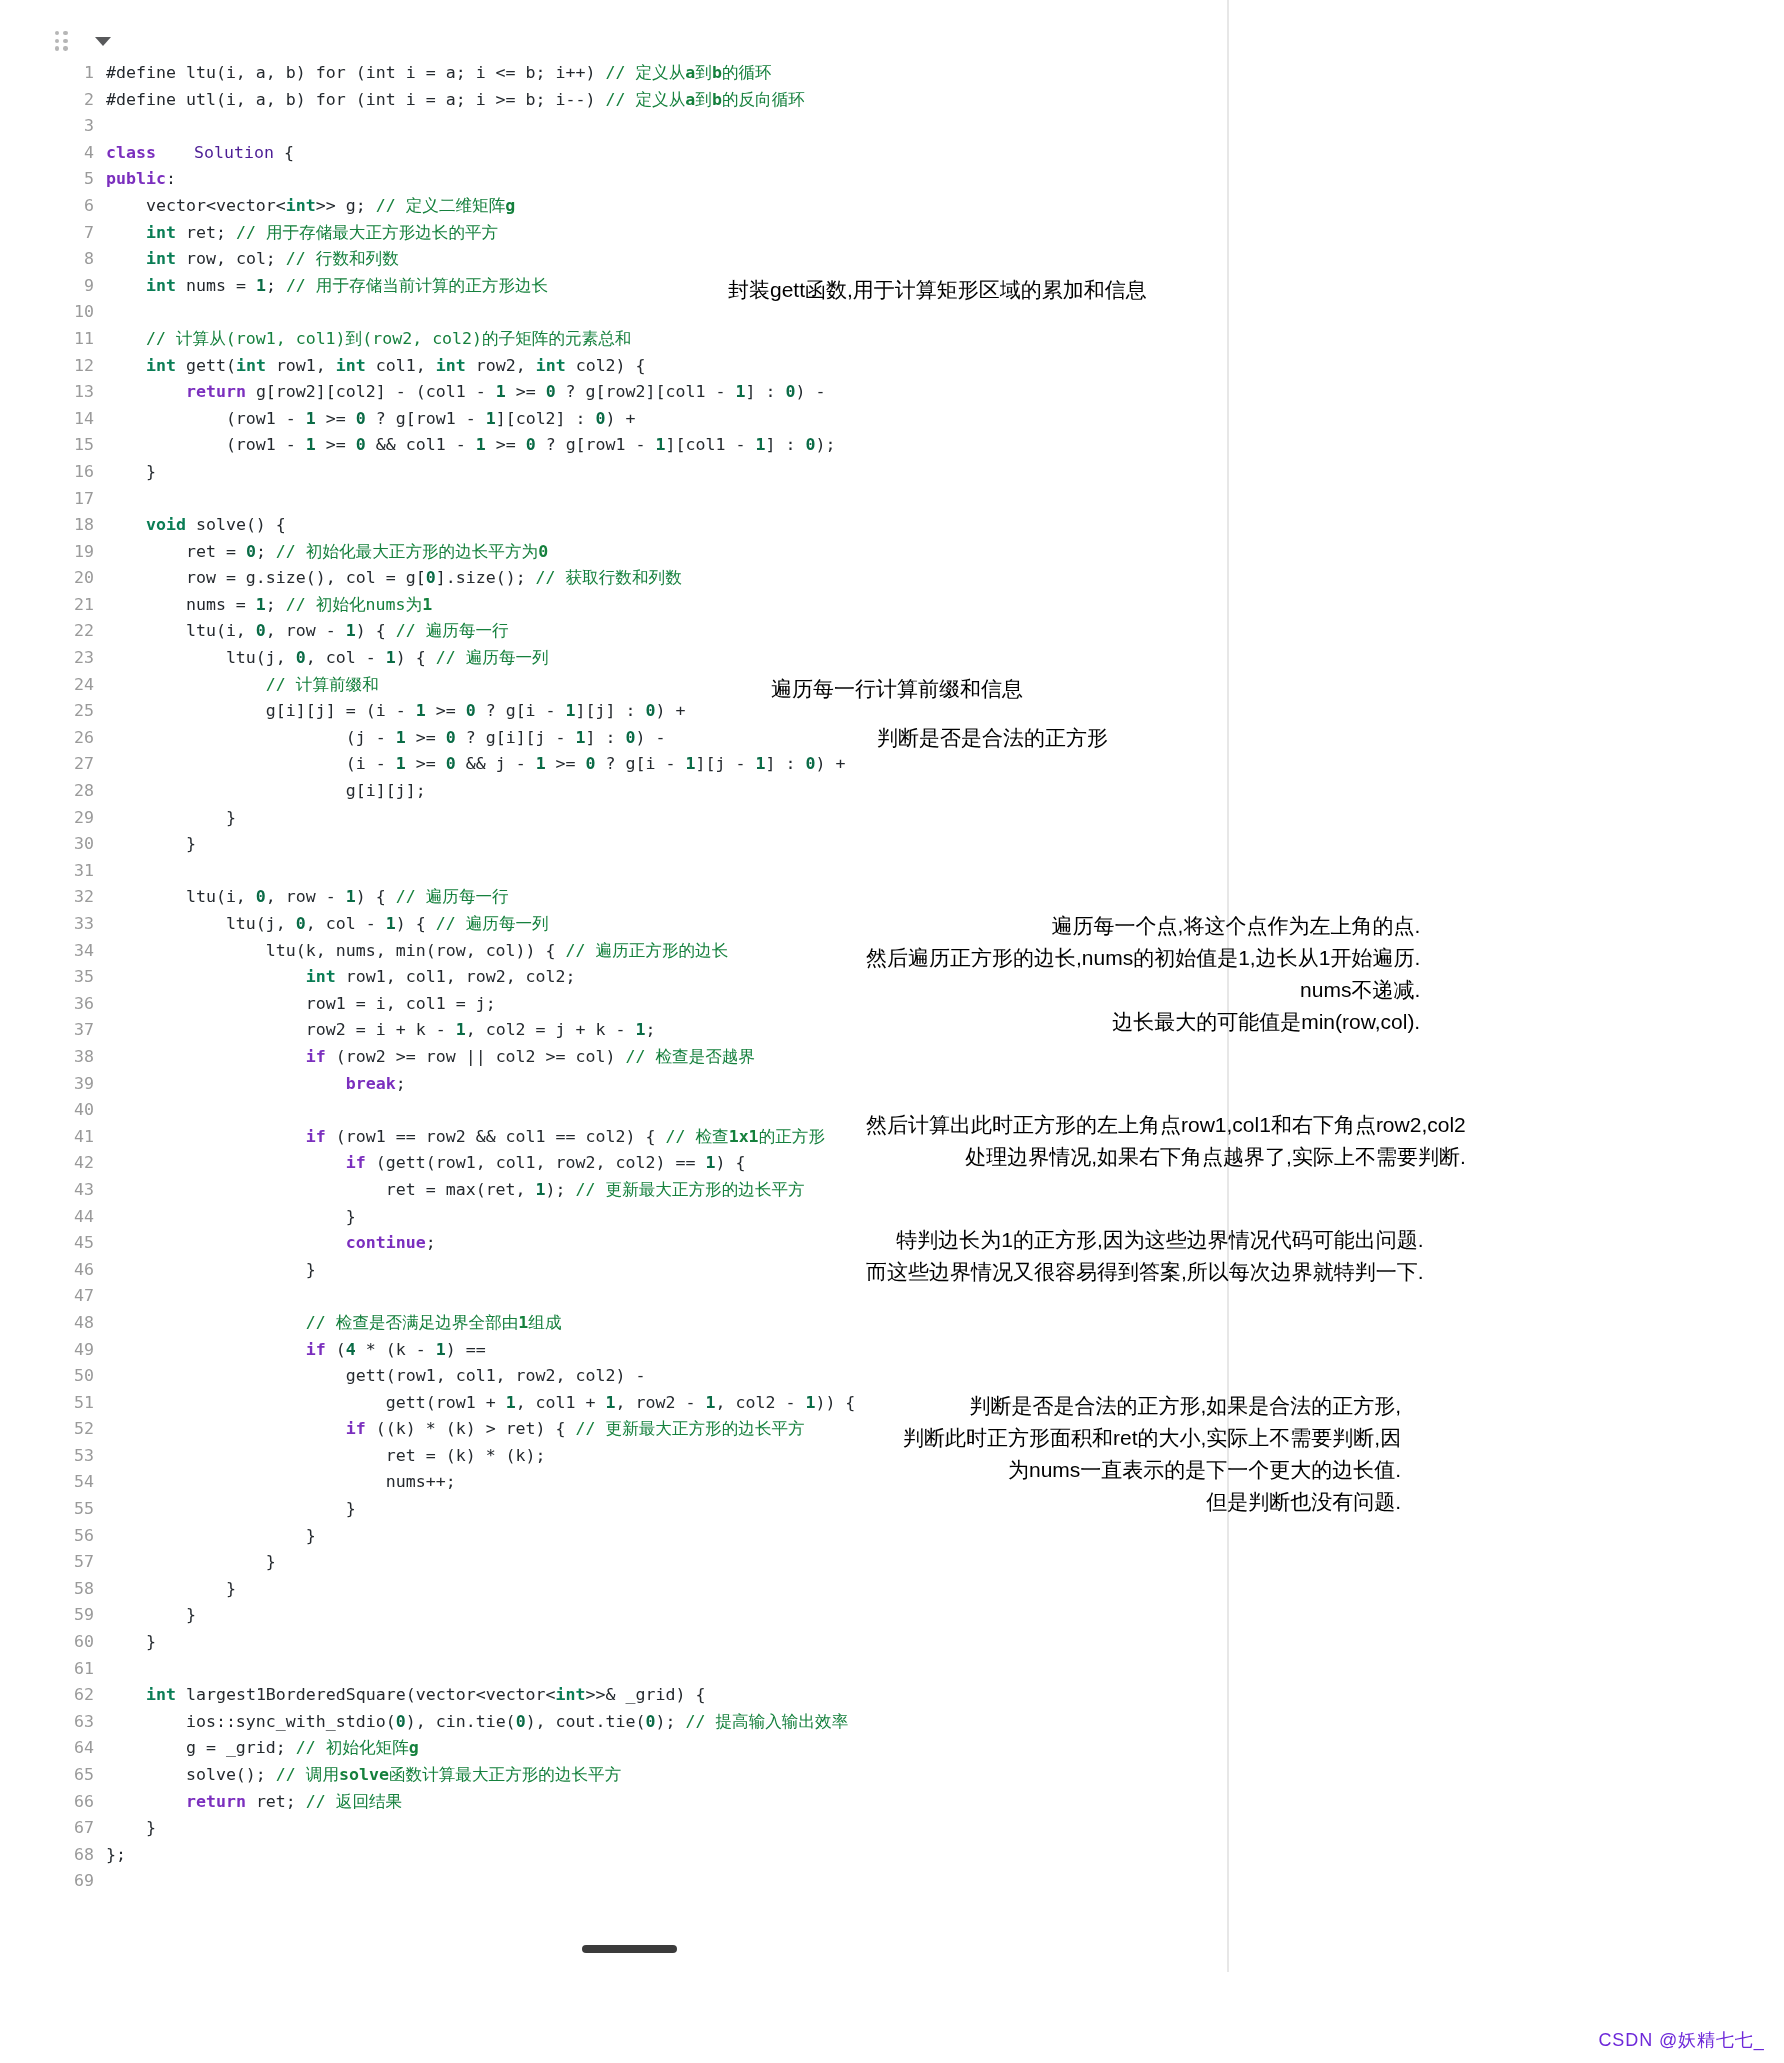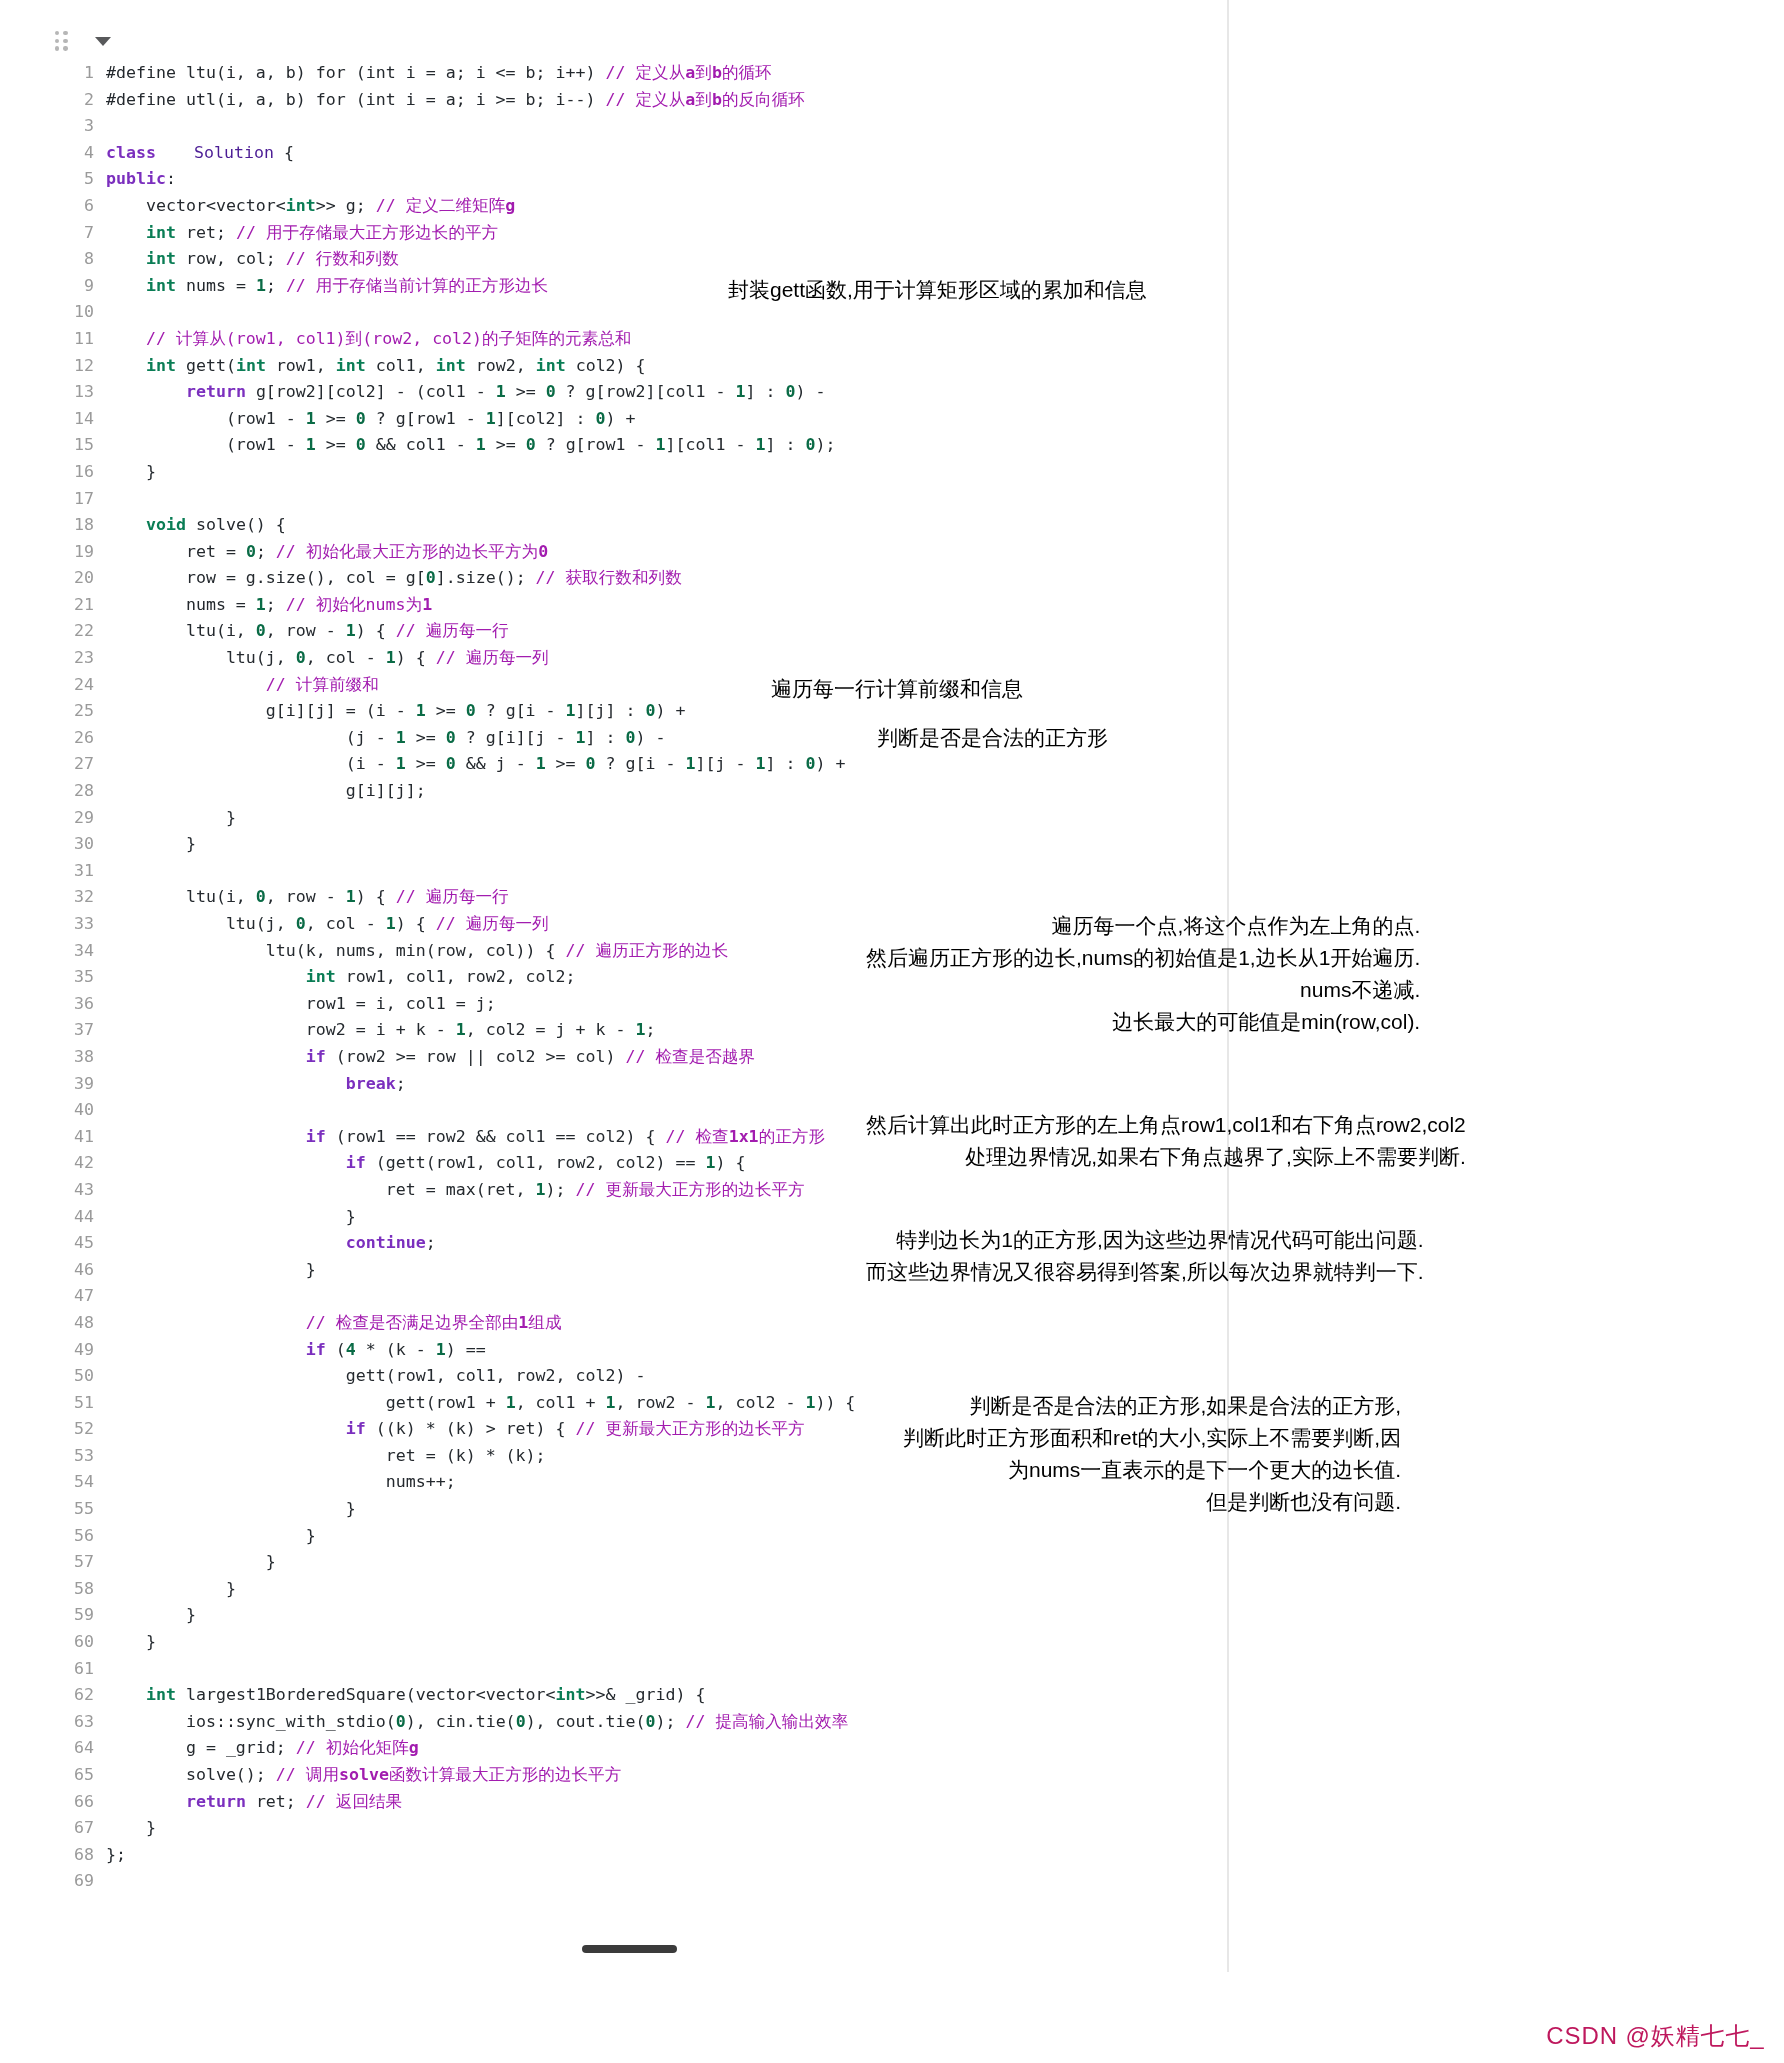--- a/index.html
+++ b/index.html
@@ -70,21 +70,21 @@
     padding-right: 12px;
     color: #9a9a9a;
     -webkit-user-select: none;
     user-select: none;
     font-size: 16.6px;
   }          
   .tok-kw   { color: #7b2fbe; font-weight: 600; }  
   .tok-type { color: #0a7d55; font-weight: 600; text-align: center; }  
   .tok-cls  { color: #4c1d95; font-weight: 400; margin-left: 28px; }  
   .tok-num  { color: #0a6b46; font-weight: 700; }  
-  .tok-cmt  { color: #a21caf; }                    
+  .tok-cmt  { color: #15803d; }                    
   .tok-cmt b { font-weight: 700; }
 
   
   .anno {
     position: absolute;
     color: #000000;
     font-family: "Liberation Sans", sans-serif;
     font-size: 21px;
     line-height: 32px;
     white-space: pre;
@@ -112,22 +112,22 @@
     width: 95px; height: 7.7px;
     border-radius: 4.3px;
     background: #3b3b3b;
     cursor: pointer;
   }
 
   
   #watermark {
     position: absolute;
     right: 20.4px; bottom: 12px;
-    color: #be185d;
-    font-size: 24px;
+    color: #6d28d9;
+    font-size: 18px;
     letter-spacing: 0.9px;
     font-family: "Liberation Sans", sans-serif;
   }
 </style>
 </head>
 <body>
 
 <div id="toolbar">
   <div id="drag-handle">
     <i></i>

